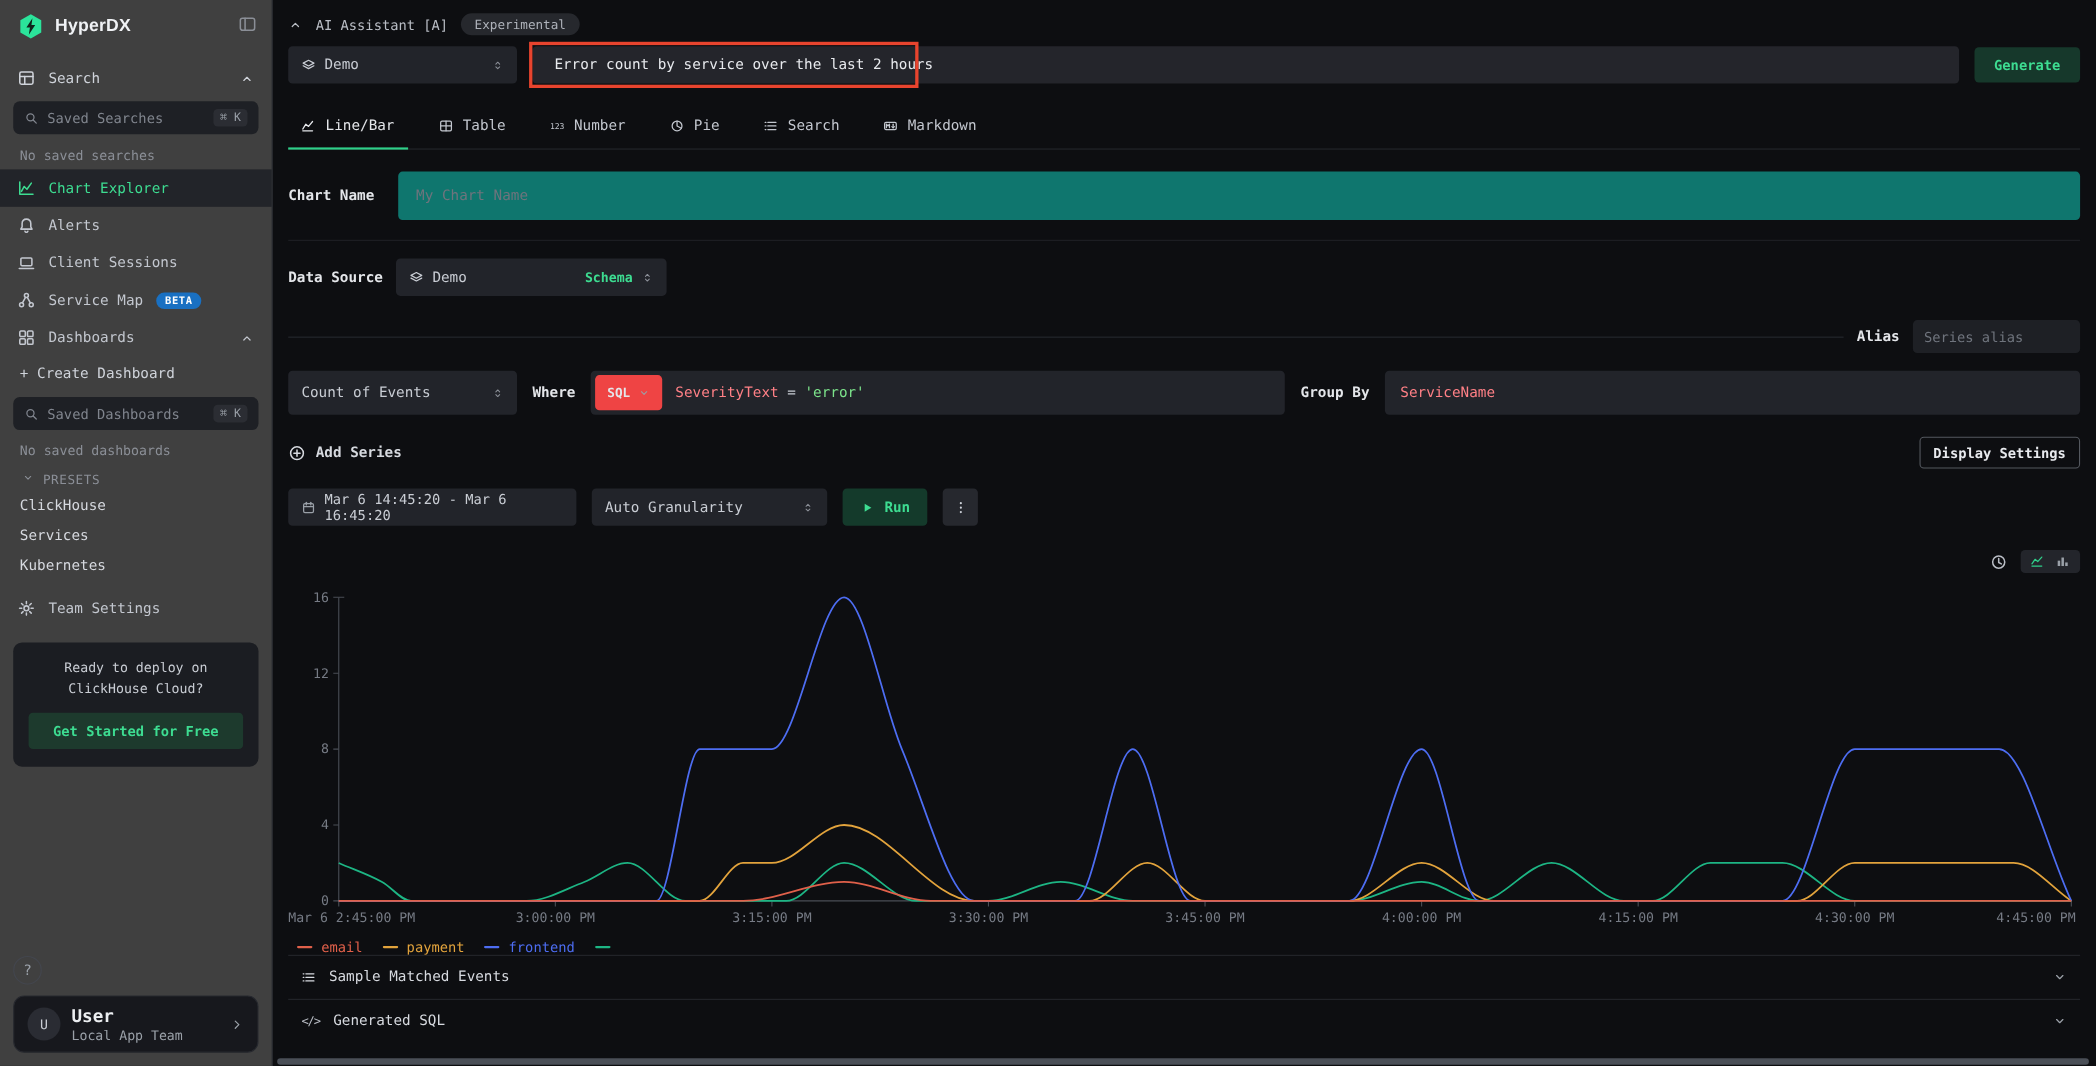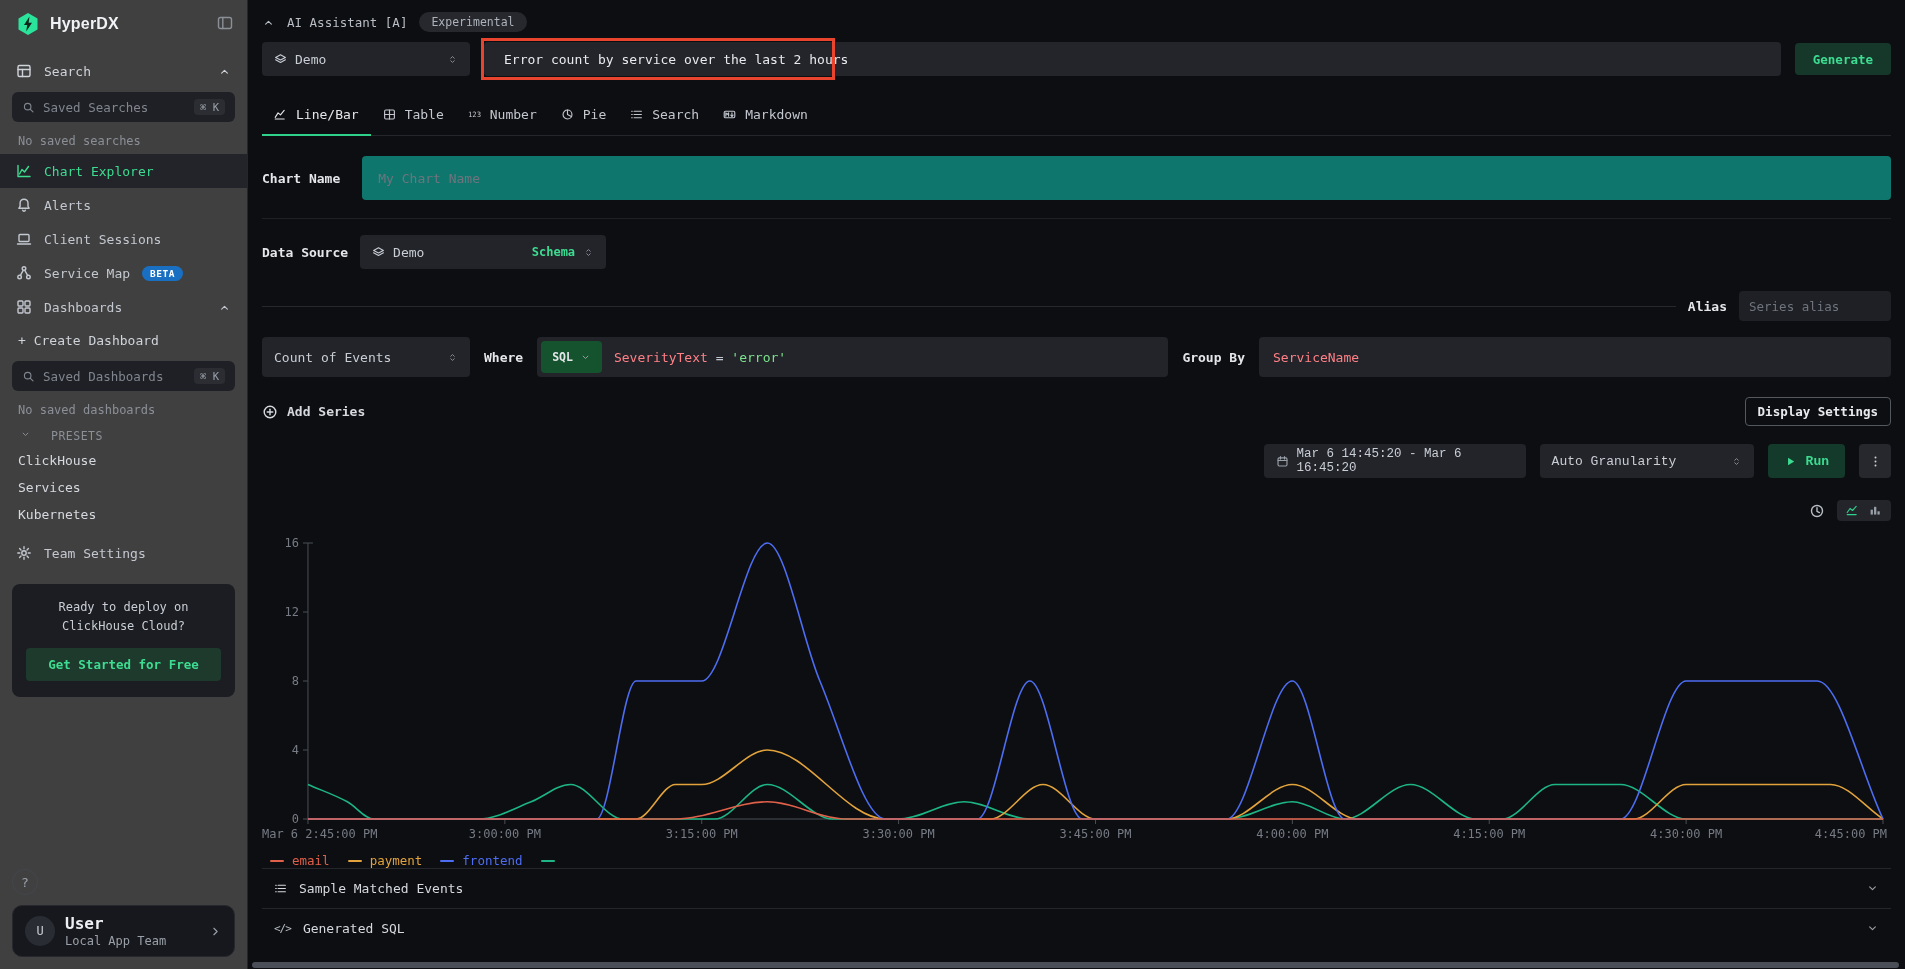--- a/index.html
+++ b/index.html
@@ -22,21 +22,21 @@
   .nav-head .lbl { flex:1; }
   .side-input { display:flex; align-items:center; gap:8px; background:#1e2025; border-radius:6px; margin:4px 12px; padding:7px 10px; color:#80858e; }
   .side-input .ph { flex:1; font-size:12.5px; }
   .kbd { background:#2b2d33; border-radius:4px; font-size:10.5px; padding:2px 6px; color:#9aa0a8; }
   .side-note { color:#8b8f97; font-size:12px; padding:8px 16px 6px 18px; }
   .nav-item { display:flex; align-items:center; gap:12px; padding:9px 16px; color:#c3c7cf; cursor:pointer; }
   .nav-item.active { background:#222429; color:#3ddc91; }
   .nav-item.active .i { color:#3ddc91; }
   .badge-beta { background:#1970c2; color:#fff; font-size:9.5px; font-weight:bold; padding:2px 8px; border-radius:9px; letter-spacing:.5px; }
   .create-row { padding:9px 16px 9px 18px; color:#cfd3da; cursor:pointer; }
-  .presets-head { display:flex; align-items:flex-start; gap:20px; color:#8b8f97; font-size:11.5px; padding:6px 16px 4px 20px; letter-spacing:.5px; cursor:pointer; }
+  .presets-head { display:flex; align-items:flex-start; gap:8px; color:#8b8f97; font-size:11.5px; padding:6px 16px 4px 20px; letter-spacing:.5px; cursor:pointer; }
   .preset-item { padding:6px 16px 6px 18px; color:#d6d9df; font-size:13px; cursor:pointer; }
   .promo { background:#1b1d22; border-radius:8px; margin:14px 12px 0 12px; padding:14px 12px; text-align:center; }
   .promo-text { color:#c9cdd4; font-size:12px; line-height:1.6; }
   .promo-btn { display:block; margin:12px auto 2px auto; background:#1d3a2d; color:#3ddc91; font-weight:bold; font-size:12.5px; border:none; border-radius:4px; padding:9px 22px; cursor:pointer; font-family:inherit; }
   .side-spacer { flex:1; }
   .help-circle { width:26px; height:26px; border:1.4px solid #43464e; border-radius:50%; color:#9aa0a8; display:flex; align-items:center; justify-content:center; font-size:13px; margin:0 0 10px 12px; cursor:pointer; }
   .user-card { display:flex; align-items:center; gap:10px; background:#17181d; border:1px solid #26282e; border-radius:10px; margin:0 12px 12px 12px; padding:8px 12px; cursor:pointer; }
   .avatar { width:30px; height:30px; border-radius:50%; background:#2a2c33; color:#c9cdd4; display:flex; align-items:center; justify-content:center; font-size:12px; }
   .user-meta { flex:1; }
   .user-name { color:#eceef1; font-weight:bold; font-size:16px; }
@@ -48,48 +48,48 @@
   .ai-title { font-size:12.5px; }
   .badge-exp { background:#26282d; color:#aeb2ba; font-size:11.5px; padding:3px 12px; border-radius:12px; }
   .prompt-row { display:flex; align-items:center; gap:14px; margin-top:10px; }
   .select-box { display:flex; align-items:center; gap:8px; background:#22242a; border-radius:4px; height:34px; padding:0 12px; color:#c9cdd4; cursor:pointer; }
   .select-box .grow { flex:1; }
   .demo-select { width:208px; }
   .prompt-wrap { flex:1; position:relative; }
   .prompt-input { width:100%; height:34px; background:#24252b; border:none; border-radius:4px; color:#e8eaee; font-family:inherit; font-size:13px; padding:0 20px; outline:none; }
   .red-box { position:absolute; left:-3px; top:-4px; width:354px; height:42px; border:3px solid #e8442e; pointer-events:none; z-index:4; }
   .btn-green { background:#16382b; color:#3ddc91; font-weight:bold; font-size:12.5px; border:none; border-radius:4px; height:32px; padding:0 18px; cursor:pointer; font-family:inherit; }
-  .tabs { display:flex; gap:20px; margin-top:20px; border-bottom:1px solid #24262c; padding:0 10px; }
+  .tabs { display:flex; gap:36px; margin-top:20px; border-bottom:1px solid #24262c; padding:0 10px; }
   .tab { display:flex; align-items:center; gap:9px; padding:11px 2px 13px 2px; color:#c3c7cf; font-size:13px; cursor:pointer; position:relative; }
   .tab.active { color:#e4e6ea; }
   .tab.active:after { content:""; position:absolute; left:-10px; right:-10px; bottom:-1px; height:2px; background:#2fd08a; }
   .field-row { display:flex; align-items:center; margin-top:20px; }
   .field-label { color:#e4e6ea; font-weight:600; font-size:13px; white-space:nowrap; }
   .chartname-input { flex:1; margin-left:22px; height:44px; background:#0f766e; border:none; border-radius:4px; color:#c9cdd4; font-family:inherit; font-size:13px; padding:0 16px; outline:none; }
   .chartname-input::placeholder, .prompt-input::placeholder, .alias-input::placeholder { color:#6f747d; }
   .hr { height:1px; background:#1e2025; margin-top:18px; }
   .ds-row { margin-top:16px; }
   .ds-select { width:246px; margin-left:12px; height:34px; }
   .schema-link { color:#3ddc91; font-weight:bold; font-size:12px; }
   .alias-row { display:flex; align-items:center; gap:12px; margin-top:22px; }
   .alias-line { flex:1; height:1px; background:#26282e; }
   .alias-input { width:152px; height:30px; background:#1e2025; border:none; border-radius:4px; color:#c9cdd4; font-family:inherit; font-size:12.5px; padding:0 10px; outline:none; }
   .series-row { display:flex; align-items:center; gap:14px; margin-top:16px; }
   .agg-select { width:208px; height:40px; }
   .where-box { flex:1; display:flex; align-items:center; gap:12px; background:#22242a; border-radius:4px; height:40px; padding:4px; }
-  .sql-chip { display:flex; align-items:center; gap:7px; background:#14532d; border-radius:4px; height:32px; padding:0 11px; color:#e4e6ea; font-weight:bold; font-size:11.5px; cursor:pointer; }
+  .sql-chip { display:flex; align-items:center; gap:7px; background:#ef4444; border-radius:4px; height:32px; padding:0 11px; color:#e4e6ea; font-weight:bold; font-size:11.5px; cursor:pointer; }
   .expr { font-size:13px; }
   .tok-field { color:#ff8086; }
   .tok-op { color:#c3c7cf; }
   .tok-val { color:#7ce38b; }
   .groupby-box { width:632px; display:flex; align-items:center; background:#22242a; border-radius:4px; height:40px; padding:0 14px; }
   .addseries-row { display:flex; align-items:center; margin-top:20px; }
   .add-series { display:flex; align-items:center; gap:9px; color:#d6d9df; font-weight:600; cursor:pointer; }
   .btn-outline { margin-left:auto; background:transparent; border:1px solid #54585f; color:#e8eaee; font-weight:bold; font-size:12.5px; border-radius:4px; padding:6px 12px; cursor:pointer; font-family:inherit; }
-  .controls-row { display:flex; align-items:center; justify-content:flex-end; gap:14px; margin-top:18px;font-family:Liberation Mono, monospace; }
+  .controls-row { display:flex; align-items:center; gap:14px; margin-top:18px; }
   .daterange { width:262px; height:34px; font-size:12.5px; color:#c9cdd4; }
   .granularity { width:214px; height:34px; }
   .btn-run { display:flex; align-items:center; gap:9px; background:#143a2b; color:#3ddc91; font-weight:bold; font-size:13px; border:none; border-radius:4px; height:34px; padding:0 16px; cursor:pointer; font-family:inherit; }
   .kebab { width:32px; height:34px; background:#26282e; border-radius:4px; display:flex; align-items:center; justify-content:center; color:#cfd3da; cursor:pointer; }
   .type-row { display:flex; align-items:center; justify-content:flex-end; gap:12px; margin-top:22px; color:#b9bdc5; }
   .toggle-group { display:flex; align-items:center; gap:10px; background:#23252b; border-radius:4px; padding:4px 9px; }
   .toggle-group .on { color:#2fd08a; }
   .toggle-group .off { color:#9aa0a8; }
   .chart-wrap { margin-top:12px; }
   #chart-svg { display:block; width:100%; height:312px; }

